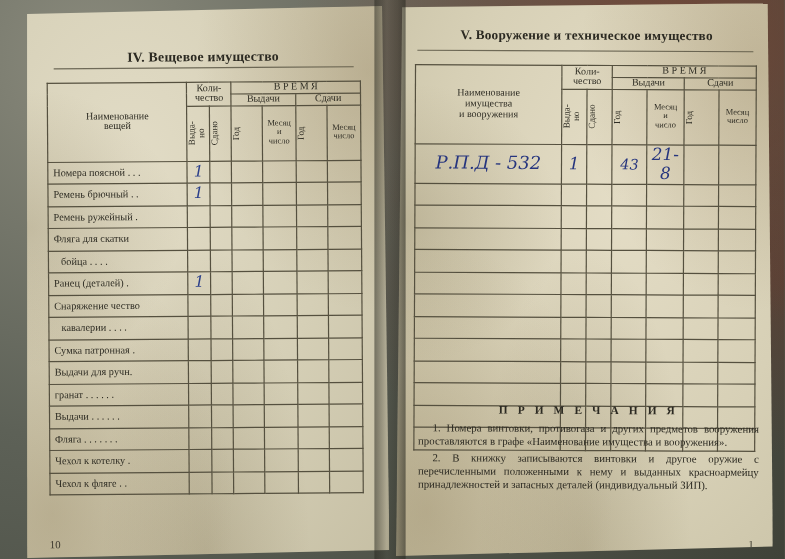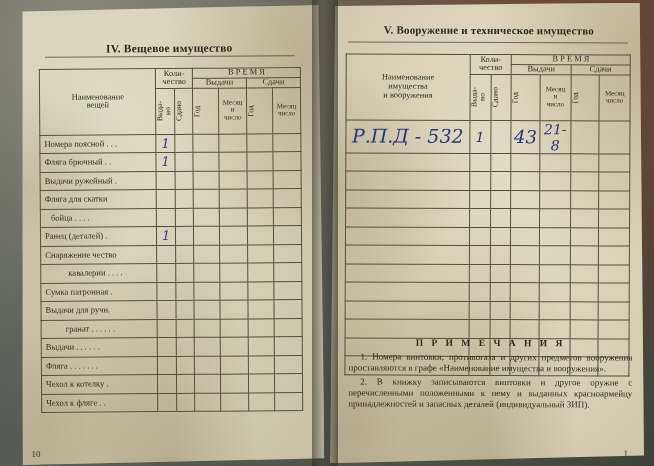--- a/index.html
+++ b/index.html
@@ -132,21 +132,21 @@
   .notes p{
     margin:0 0 3px 0;
     font-size:9px;
     line-height:1.22;
     text-align:justify;
     text-indent:12px;
   }
   .pagenum{
     position:absolute;font-size:9px;color:#3a372c;
   }
-  .pagenum-left{left:12px;bottom:6px;}
+  .pagenum-left{left:22px;bottom:6px;}
   .pagenum-right{right:16px;bottom:6px;}
 </style>
 </head>
 <body>
 
 <div id="sheet">
   <div class="backdrop"></div>
 
   <div class="page page-left">
     <div class="inner">
@@ -201,30 +201,30 @@
         <tr class="row-h">
           <td class="namecell"><span>Номера поясной</span><span> . . .</span></td>
           <td class="hw">1</td>
           <td></td>
           <td></td>
           <td></td>
           <td></td>
           <td></td>
         </tr>
         <tr class="row-h">
-          <td class="namecell"><span>Фляга брючный</span><span> . .</span></td>
+          <td class="namecell"><span>Ремень брючный</span><span> . .</span></td>
           <td class="hw">1</td>
           <td></td>
           <td></td>
           <td></td>
           <td></td>
           <td></td>
         </tr>
         <tr class="row-h">
-          <td class="namecell"><span>Выдачи ружейный</span><span> .</span></td>
+          <td class="namecell"><span>Ремень ружейный</span><span> .</span></td>
           <td></td>
           <td></td>
           <td></td>
           <td></td>
           <td></td>
           <td></td>
         </tr>
         <tr class="row-h">
           <td class="namecell"><span>Фляга для скатки</span><span></span></td>
           <td></td>
@@ -255,21 +255,21 @@
         <tr class="row-h">
           <td class="namecell"><span>Снаряжение чество</span><span></span></td>
           <td></td>
           <td></td>
           <td></td>
           <td></td>
           <td></td>
           <td></td>
         </tr>
         <tr class="row-h">
-          <td class="namecell" style="padding-left:27px"><span>кавалерии</span><span> . . . .</span></td>
+          <td class="namecell" style="padding-left:10px"><span>кавалерии</span><span> . . . .</span></td>
           <td></td>
           <td></td>
           <td></td>
           <td></td>
           <td></td>
           <td></td>
         </tr>
         <tr class="row-h">
           <td class="namecell"><span>Сумка патронная</span><span> .</span></td>
           <td></td>
@@ -282,21 +282,21 @@
         <tr class="row-h">
           <td class="namecell"><span>Выдачи для ручн.</span><span></span></td>
           <td></td>
           <td></td>
           <td></td>
           <td></td>
           <td></td>
           <td></td>
         </tr>
         <tr class="row-h">
-          <td class="namecell" style="padding-left:24px"><span>гранат</span><span> . . . . . .</span></td>
+          <td class="namecell" style="padding-left:4px"><span>гранат</span><span> . . . . . .</span></td>
           <td></td>
           <td></td>
           <td></td>
           <td></td>
           <td></td>
           <td></td>
         </tr>
         <tr class="row-h">
           <td class="namecell"><span>Выдачи</span><span> . . . . . .</span></td>
           <td></td>
@@ -383,24 +383,24 @@
 и
 число</td>
           <td>
                 <div class="vert">Год</div>
               </td>
           <td class="hdr" style="white-space:pre-line;font-size:7px">Месяц
 число</td>
         </tr>
 
         <tr class="row-h">
-          <td class="namecell hw hw-blue" style="font-size:19px;text-align:center;padding-left:0">Р.П.Д - 532</td>
+          <td class="namecell hw hw-blue" style="font-size:15px;text-align:center;padding-left:0">Р.П.Д - 532</td>
           <td class="hw hw-blue" style="font-size:14px">1</td>
           <td></td>
-          <td class="hw hw-blue" style="font-size:18px">43</td>
+          <td class="hw hw-blue" style="font-size:12px">43</td>
           <td class="hw hw-blue" style="font-size:14px">21-8</td>
           <td></td>
           <td></td>
         </tr>
         <tr class="row-h">
               <td class="namecell"></td>
               <td></td>
               <td></td>
               <td></td>
               <td></td>

